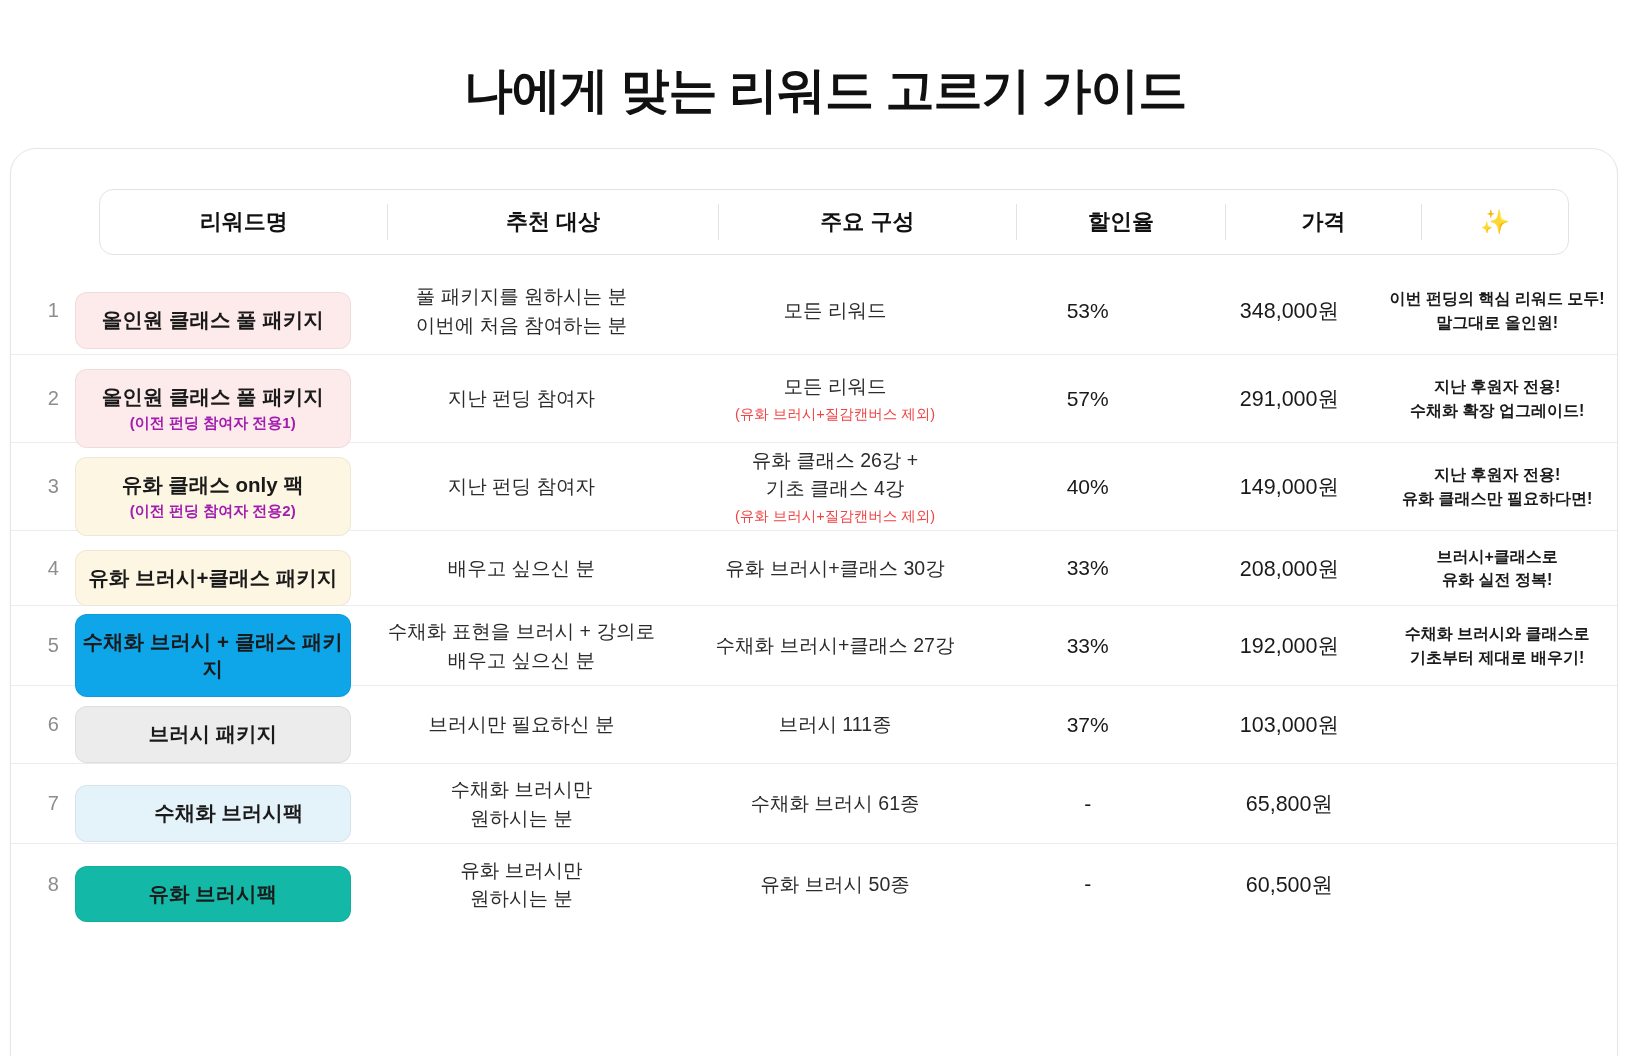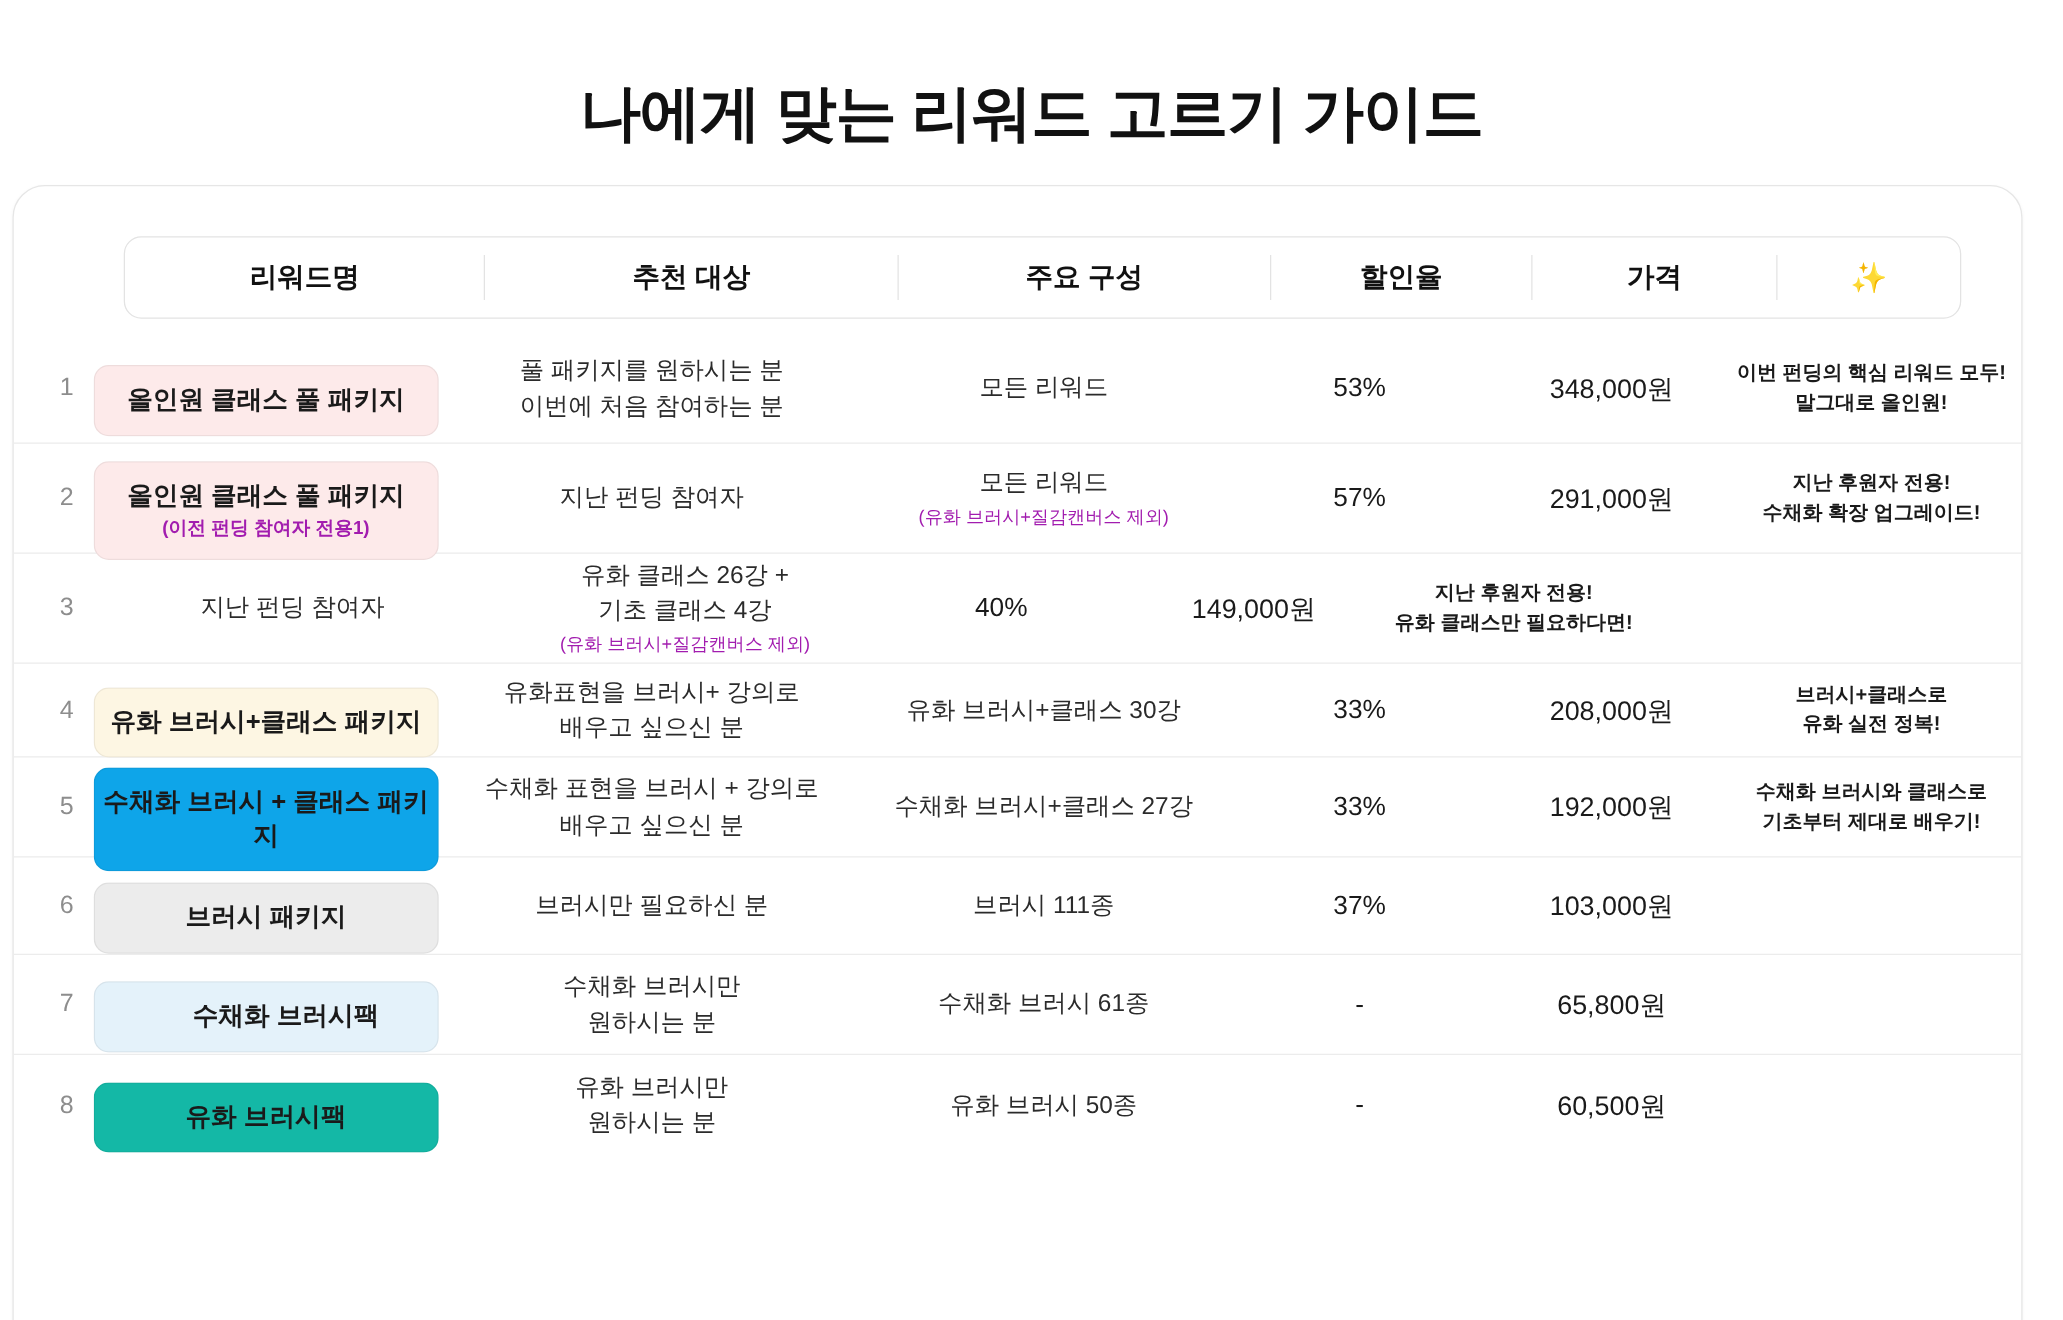--- a/index.html
+++ b/index.html
@@ -117,21 +117,21 @@
   .compcell {
     width: 298px;
     text-align: center;
     font-size: 19.5px;
     color: #2b2b2b;
     line-height: 1.45;
   }
   .compcell .note {
     display: block;
     font-size: 14.5px;
-    color: #a21caf;
+    color: #ef4444;
     margin-top: 3px;
   }
   .discell {
     width: 208px;
     text-align: center;
     font-size: 21px;
     color: #1a1a1a;
   }
   .pricecell {
     width: 196px;
@@ -212,20 +212,26 @@
           </div>
           <div class="discell">57%</div>
           <div class="pricecell">291,000원</div>
           <div class="notecell">
             <div>지난 후원자 전용!</div>
             <div>수채화 확장 업그레이드!</div>
           </div>
         </div>
         <div class="row" style="height: 88px;">
           <div class="idx">3</div>
+          <div class="namecell">
+            <div class="pill" style="background: rgb(253, 246, 227);">
+              <div class="pname">유화 클래스 only 팩</div>
+              <div class="psub">(이전 펀딩 참여자 전용2)</div>
+            </div>
+          </div>
           <div class="targetcell">
             <div>지난 펀딩  참여자</div>
           </div>
           <div class="compcell">
             <div>유화 클래스 26강 +</div>
             <div>기초 클래스 4강</div>
             <span class="note">(유화 브러시+질감캔버스 제외)</span>
           </div>
           <div class="discell">40%</div>
           <div class="pricecell">149,000원</div>
@@ -235,21 +241,20 @@
           </div>
         </div>
         <div class="row" style="height: 75px;">
           <div class="idx">4</div>
           <div class="namecell">
             <div class="pill" style="background: rgb(253, 246, 227);">
               <div class="pname">유화 브러시+클래스 패키지</div>
             </div>
           </div>
           <div class="targetcell">
-            <div>유화표현을 브러시+ 강의로</div>
             <div>배우고 싶으신 분</div>
           </div>
           <div class="compcell">
             <div>유화 브러시+클래스 30강</div>
           </div>
           <div class="discell">33%</div>
           <div class="pricecell">208,000원</div>
           <div class="notecell">
             <div>브러시+클래스로</div>
             <div>유화 실전 정복!</div>

